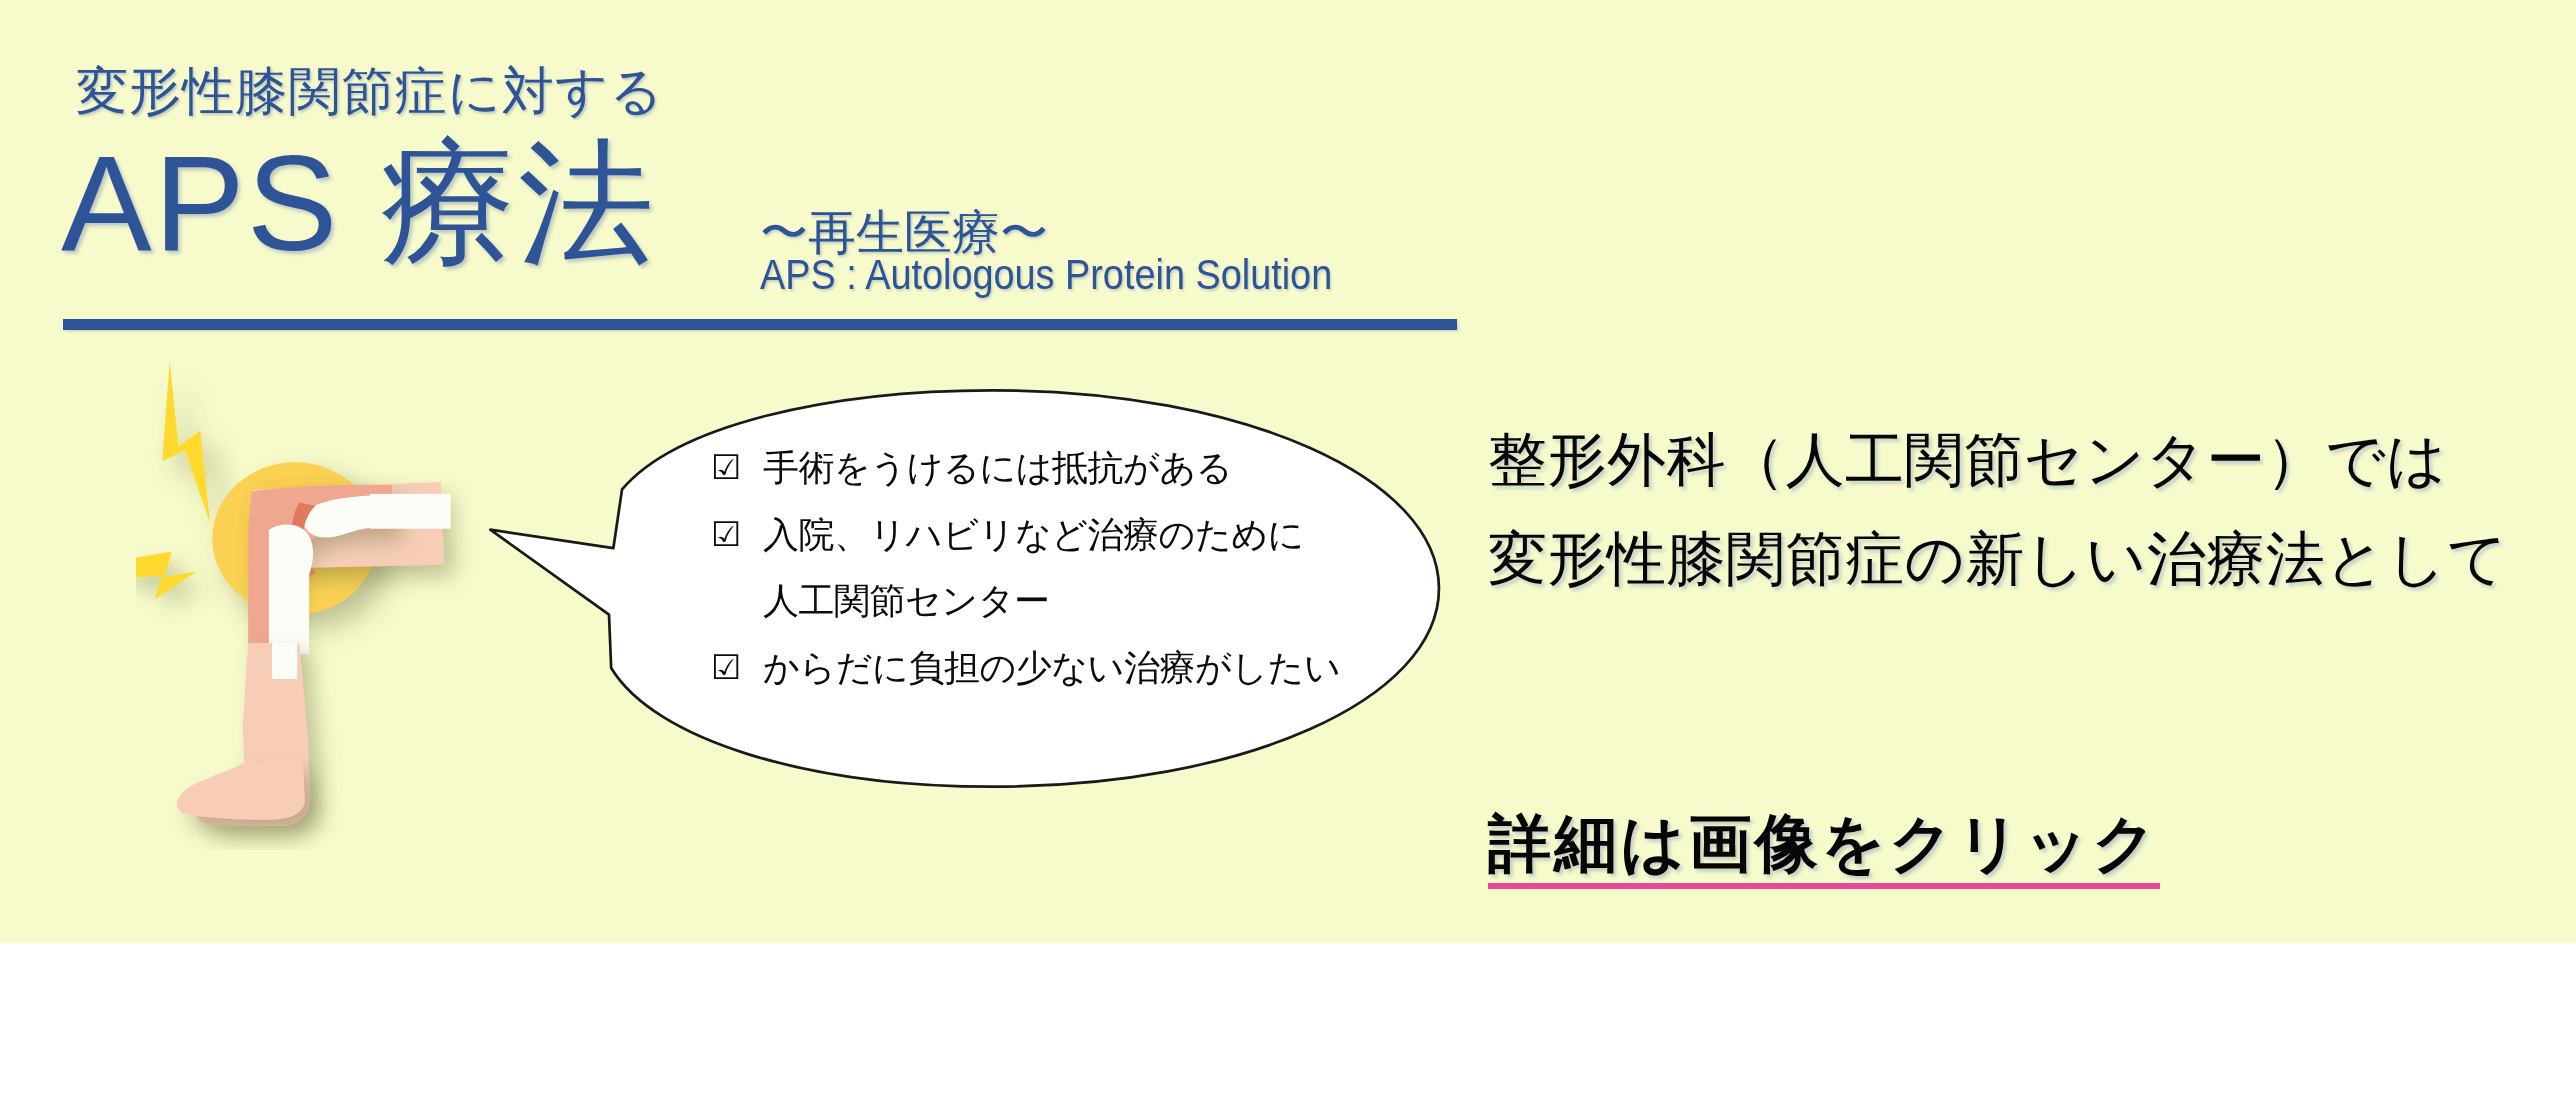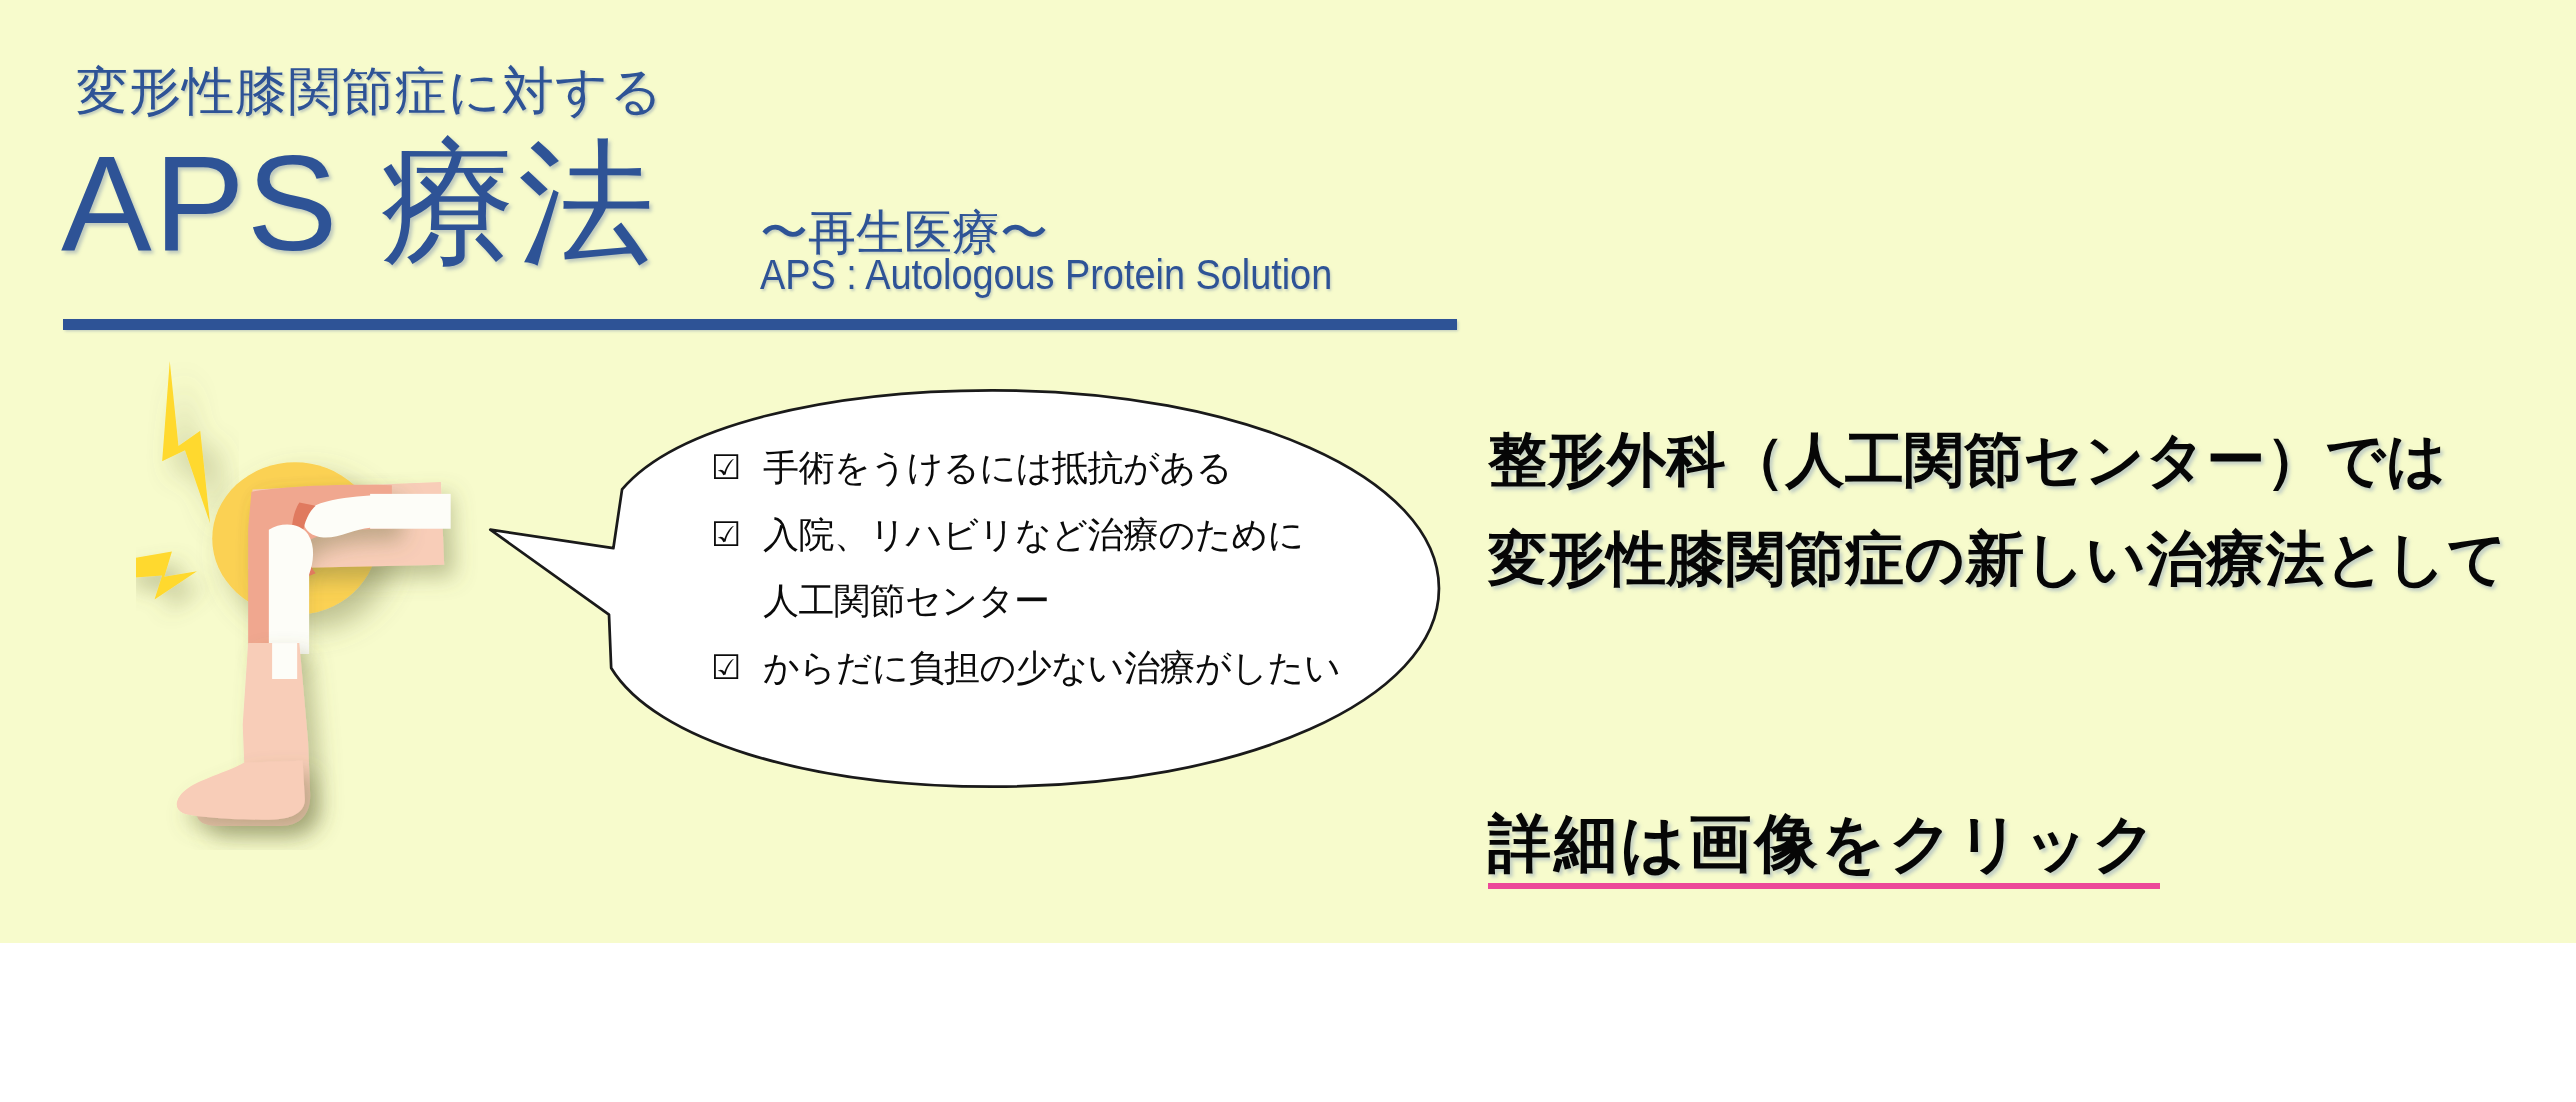--- a/index.html
+++ b/index.html
@@ -126,21 +126,21 @@
   
   .right-copy {
     position: absolute;
     left: 1488px;
     top: 431px;
     width: 1036px;
   }
   .right-line {
     font-size: 59px;
     line-height: 1.0;
-    font-weight: bold;
+    font-weight: normal;
     color: #060606;
     white-space: nowrap;
     margin-bottom: 40px;
     letter-spacing: 0.5px;
     text-shadow: 2.7px 2.7px 3.8px rgba(150,170,190,0.55);
   }
   .right-line:last-child { margin-bottom: 0; }
 
   .cta {
     position: absolute;

